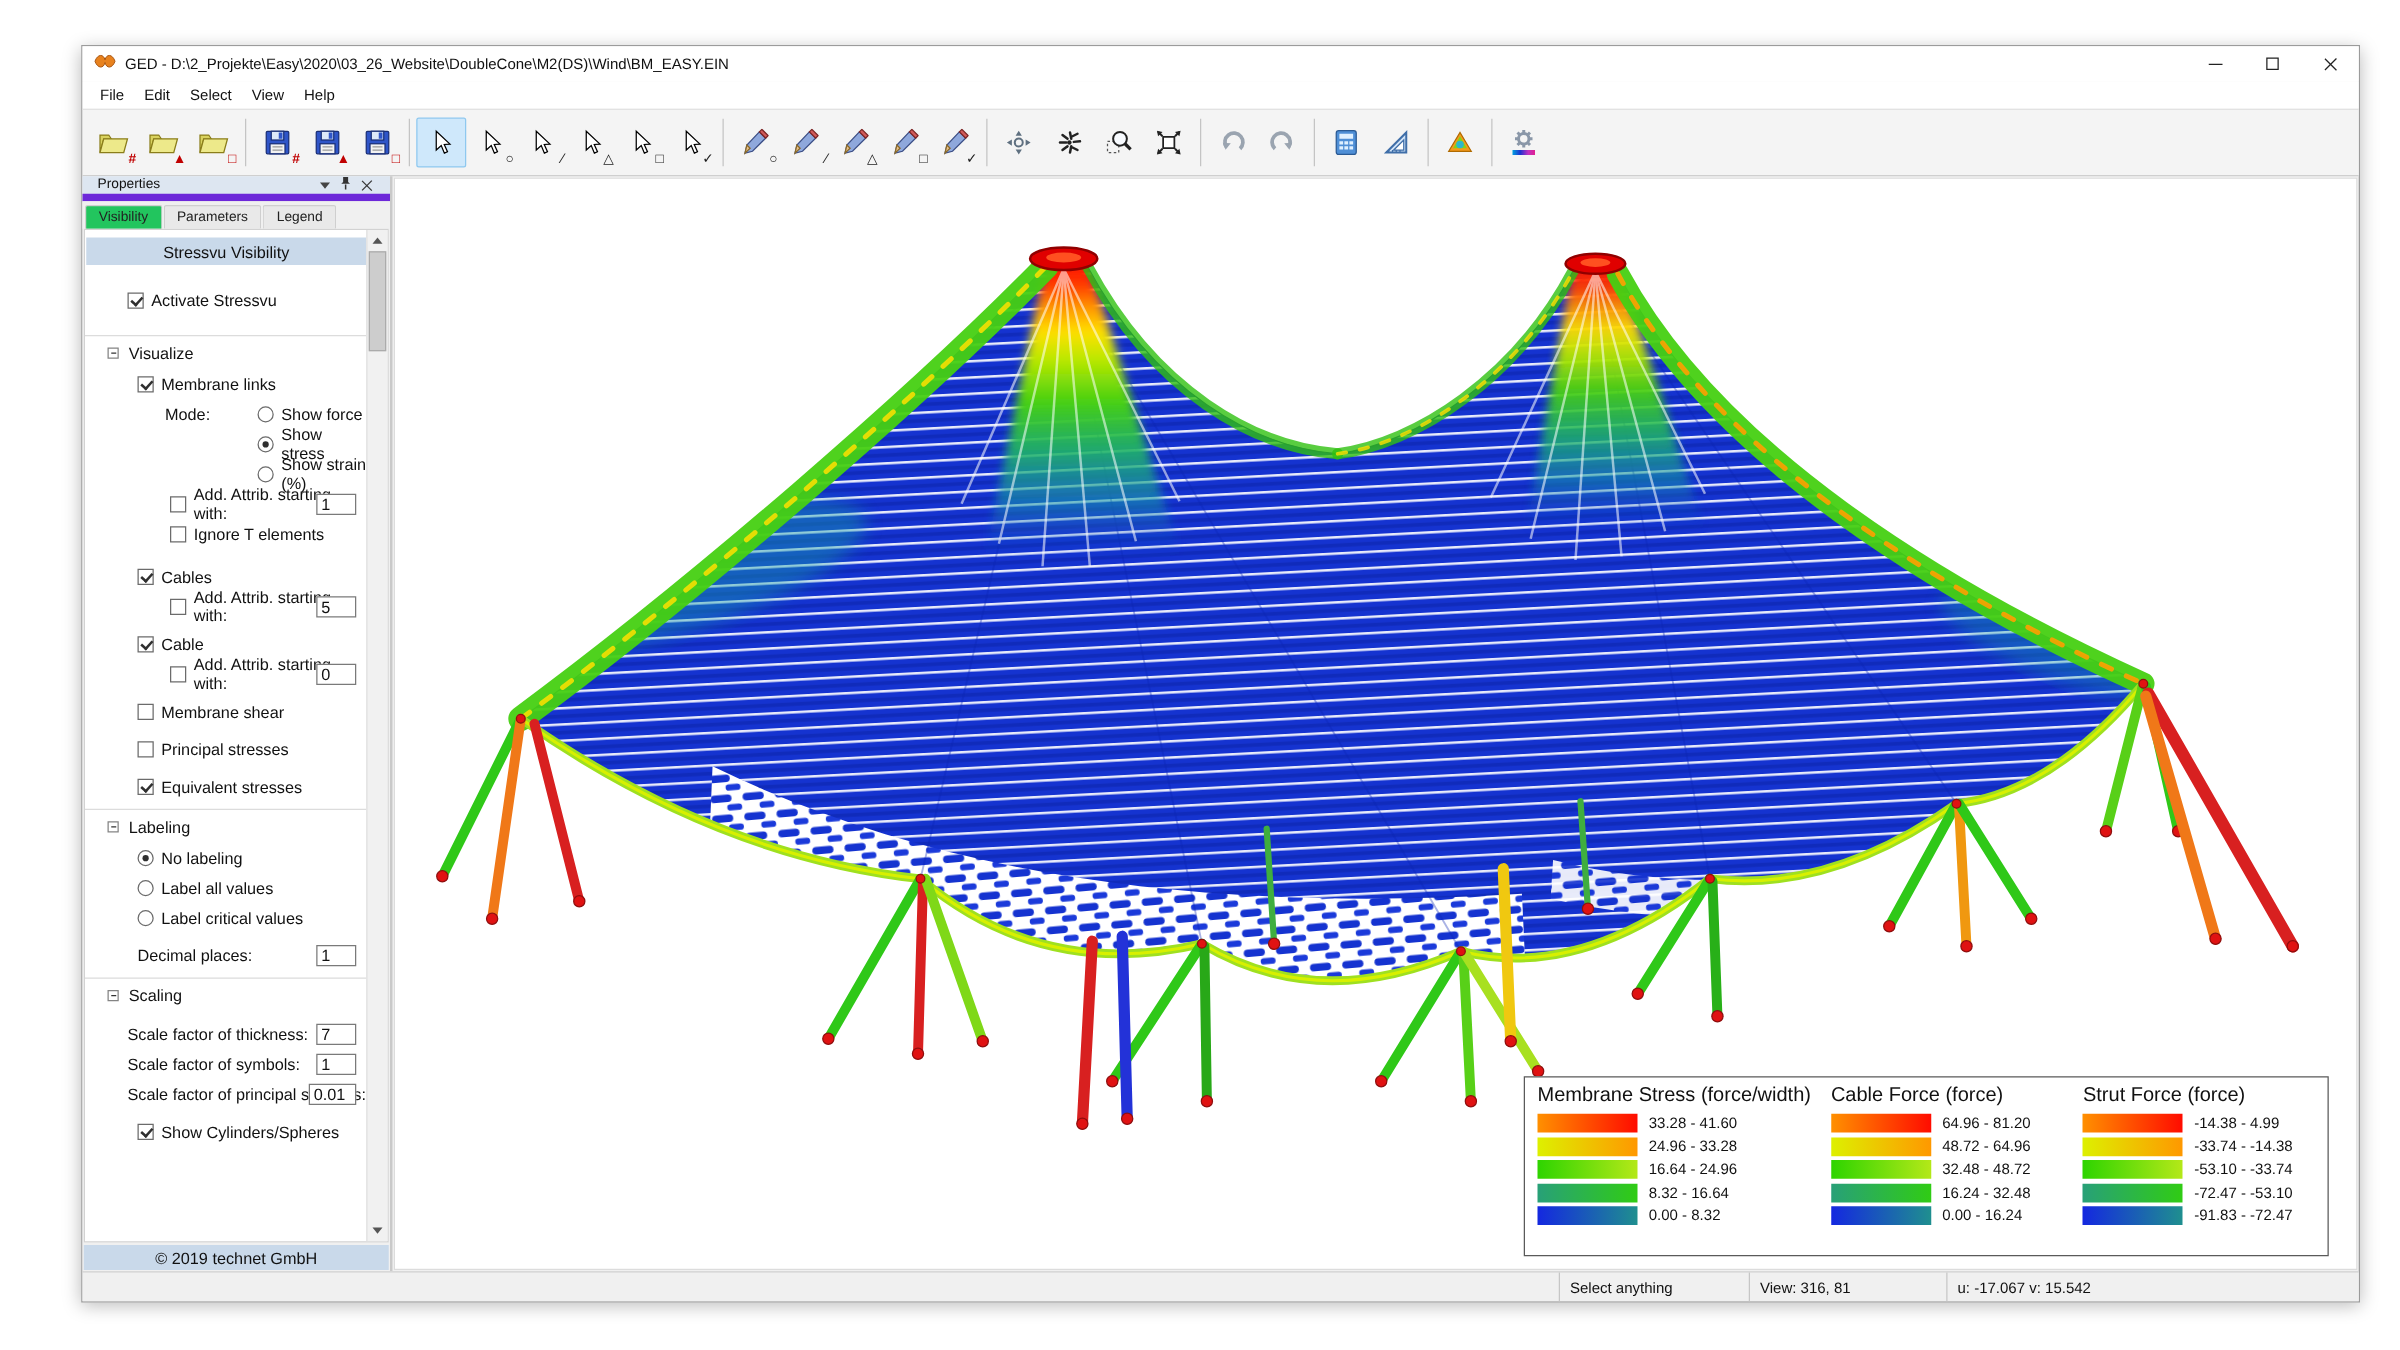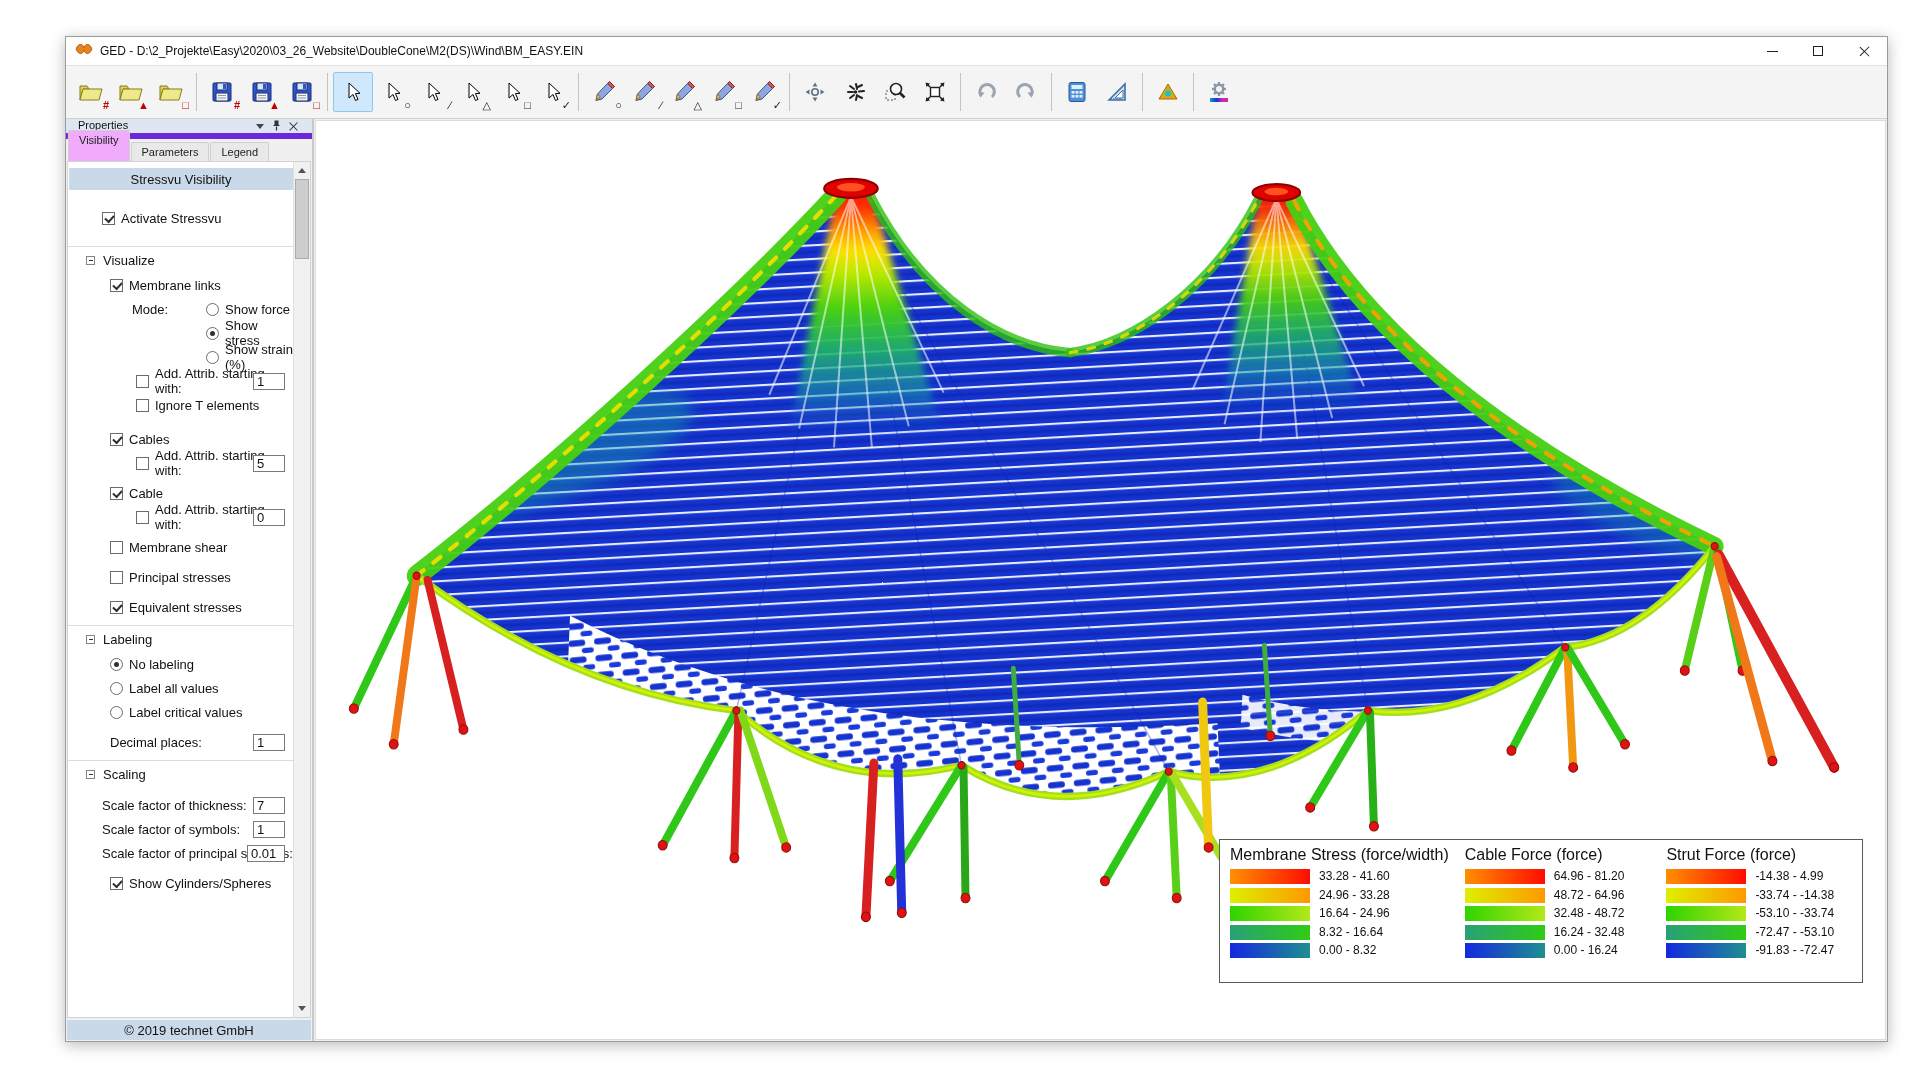--- a/index.html
+++ b/index.html
@@ -31,21 +31,21 @@
   
   .sidepanel{width:248px;background:#f0f0f0;border-right:2px solid #c9c9c9;display:flex;flex-direction:column;flex:none}
   .panel-titlebar{height:20px;background:#dde6f1;display:flex;font-size:11px;padding:0 12px;border-bottom:6px solid #6d28d9;gap:4px}
   .pt-icons{margin-left:auto;display:flex;align-items:center;gap:8px;padding-right:2px}
   .chev-down{width:0;height:0;border-left:4px solid transparent;border-right:4px solid transparent;border-top:5px solid #444}
   .mini-close{position:relative;width:9px;height:9px}
   .mini-close::before,.mini-close::after{content:"";position:absolute;left:4px;top:-1px;width:1.3px;height:11px;background:#333}
   .mini-close::before{transform:rotate(45deg)}.mini-close::after{transform:rotate(-45deg)}
   .panel-tabs{height:22px;display:flex;align-items:flex-end;background:#f0f0f0;padding-left:2px}
   .ptab{font-size:11px;padding:3px 10px;border:1px solid #cfcfcf;border-bottom:none;background:#e9e9e9;color:#222;margin-right:1px;border-radius:2px 2px 0 0}
-  .ptab.active{background:#f0abfc;position:relative;top:1px;padding-bottom:16px}
+  .ptab.active{background:#22c55e;position:relative;top:1px;padding-bottom:4px}
   .pbody{flex:1;background:#fff;border:1px solid #d2d2d2;margin:0 1px;position:relative;overflow:hidden;padding-right:17px;font-size:13px}
   .hdrbar{height:22px;background:#c9d9ea;display:flex;align-items:center;justify-content:center;margin:6px 0 0 1px}
   .prow{position:relative;display:flex;align-items:center;height:24px}
   .sect{height:26px}
   .sep{height:1px;background:#dcdcdc;margin-top:8px}
   .cb{width:13px;height:13px;border:1px solid #6b6b6b;background:#fff;display:inline-block;position:relative;margin-right:6px;flex:none}
   .cb.on::after{content:"";position:absolute;left:2px;top:2.5px;width:7px;height:4px;border-left:2px solid #2f2f2f;border-bottom:2px solid #2f2f2f;transform:rotate(-48deg)}
   .rb{width:13px;height:13px;border:1px solid #6b6b6b;border-radius:50%;background:#fff;display:inline-block;position:relative;margin-right:6px;flex:none}
   .rb.on::after{content:"";position:absolute;left:3px;top:3px;width:5px;height:5px;border-radius:50%;background:#2f2f2f}
   .collapse{width:9px;height:9px;border:1px solid #848484;position:relative;margin-right:8px;flex:none;background:#fff}
@@ -101,20 +101,27 @@
         </div>
       <div class="win-btn">
           <span class="glyph-max"></span>
         </div>
       <div class="win-btn">
           <span class="glyph-close"></span>
         </div>
     </div>
   </div>
 
+  <div class="menubar" id="menubar">
+      <span class="menu-item">File</span>
+      <span class="menu-item">Edit</span>
+      <span class="menu-item">Select</span>
+      <span class="menu-item">View</span>
+      <span class="menu-item">Help</span>
+    </div>
 
   <div class="toolbar" id="toolbar">
       <div class="tb-btn">
         <span class="tb-ic">
           <svg width="26" height="22" viewBox="0 0 26 22">
             <path d="M2 19 L2 5 L9 5 L11 8 L5 8 Z" fill="#d9d25f" stroke="#8a7d1a"></path>
             <path d="M2 19 L5 8 L24 8 L21 19 Z" fill="#ede98a" stroke="#8a7d1a"></path>
           </svg>
           <span class="mod red">#</span>
         </span>
@@ -802,13 +809,19 @@
             </div>
             <div class="lg-row">
               <span class="lg-swatch g4"></span>
               <span class="lg-val">-91.83 - -72.47</span>
             </div>
           </div>
         </div>
     </div>
   </div>
 
+  <div class="statusbar" id="statusbar">
+      <div class="sb-cell first"></div>
+      <div class="sb-cell w152">Select anything</div>
+      <div class="sb-cell w158">View: 316, 81</div>
+      <div class="sb-cell w330">u: -17.067 v: 15.542</div>
+    </div>
 </div>
 
 </body></html>

